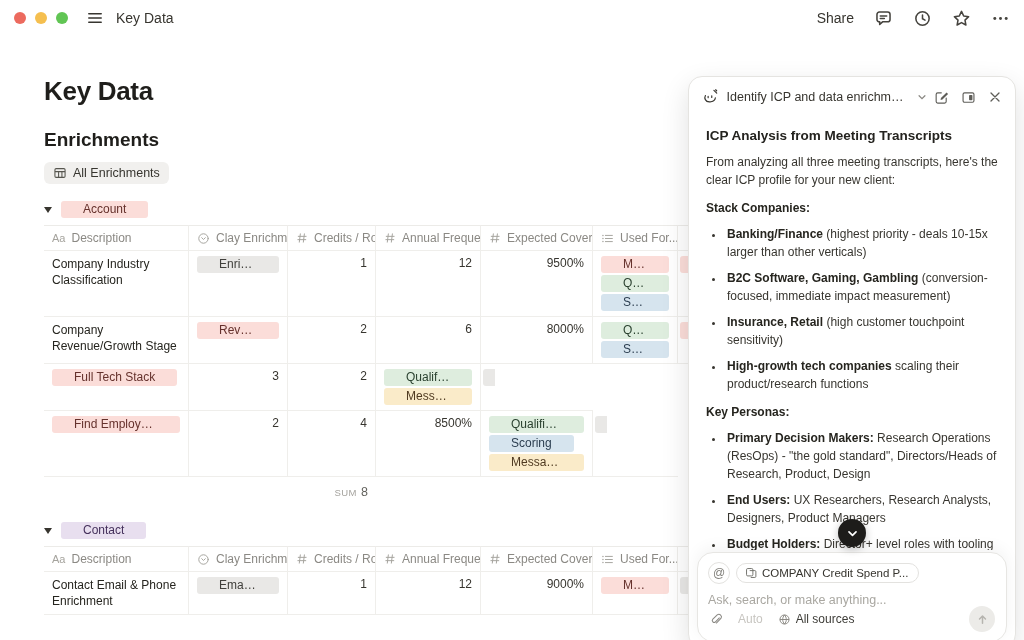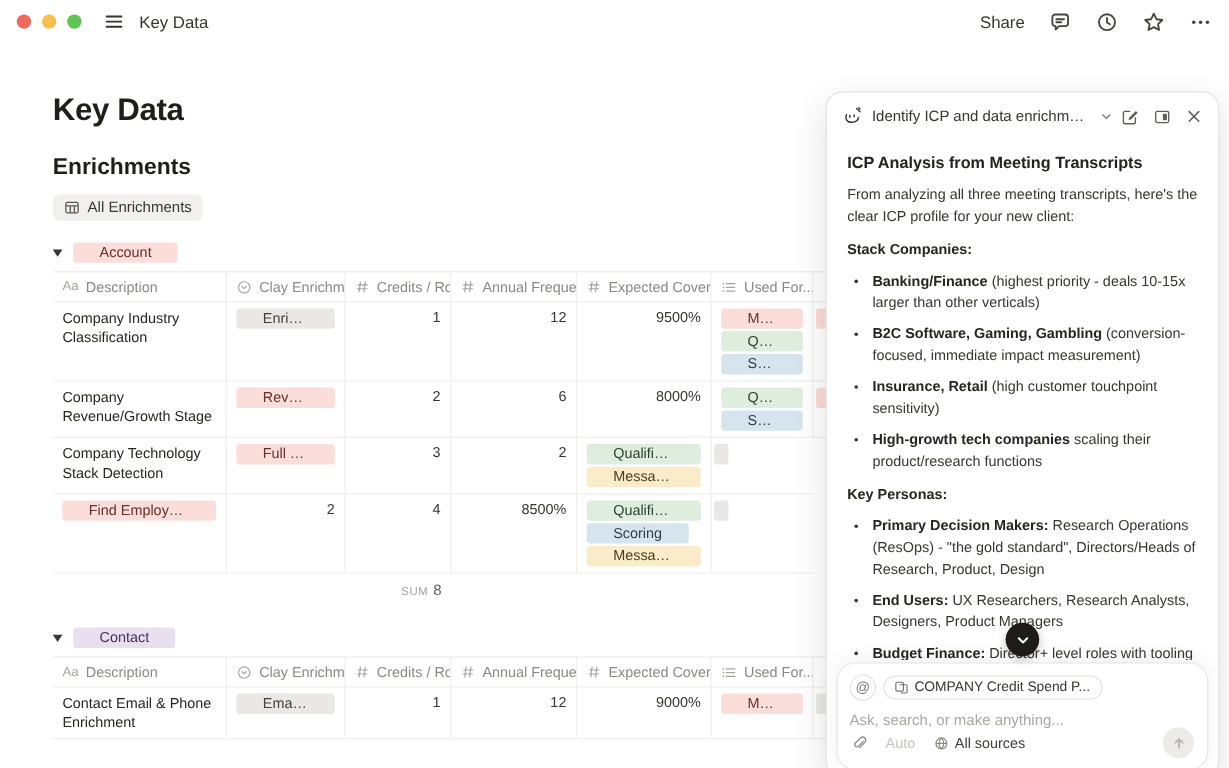--- a/index.html
+++ b/index.html
@@ -217,21 +217,20 @@
             <div class="cell num">8000%</div>
             <div class="cell">
               <div class="tagstack">
                 <span class="tag" style="background: rgb(222, 237, 222); color: rgb(42, 65, 47);">Qualification</span>
                 <span class="tag" style="background: rgb(214, 228, 238); color: rgb(44, 62, 80);">Scoring</span>
               </div>
             </div>
             <div class="cell sliver"><span class="sliver-frag" style="display: inline-block; background: rgb(251, 221, 217);"></span></div>
           </div>
           <div class="trow">
-            <div class="cell desc">Company Technology Stack Detection</div>
             <div class="cell"><span class="tag" style="background: rgb(251, 221, 217); color: rgb(101, 49, 44);">Full Tech Stack</span></div>
             <div class="cell num">3</div>
             <div class="cell num">2</div>
             <div class="cell">
               <div class="tagstack">
                 <span class="tag" style="background: rgb(222, 237, 222); color: rgb(42, 65, 47);">Qualification</span>
                 <span class="tag" style="background: rgb(250, 235, 201); color: rgb(79, 58, 33);">Messaging</span>
               </div>
             </div>
             <div class="cell sliver"><span class="sliver-frag" style="display: inline-block; background: rgb(233, 232, 230);"></span></div>
@@ -371,21 +370,21 @@
           <ul>
             <li><b>Banking/Finance</b> (highest priority - deals 10-15x larger than other verticals)</li>
             <li><b>B2C Software, Gaming, Gambling</b> (conversion-focused, immediate impact measurement)</li>
             <li><b>Insurance, Retail</b> (high customer touchpoint sensitivity)</li>
             <li><b>High-growth tech companies</b> scaling their product/research functions</li>
           </ul>
           <p class="blabel">Key Personas:</p>
           <ul>
             <li><b>Primary Decision Makers:</b> Research Operations (ResOps) - "the gold standard", Directors/Heads of Research, Product, Design</li>
             <li><b>End Users:</b> UX Researchers, Research Analysts, Designers, Product Managers</li>
-            <li><b>Budget Finance:</b> Director+ level roles with tooling authority</li>
+            <li><b>Budget Holders:</b> Director+ level roles with tooling authority</li>
           </ul>
         </div>
     </div>
 
     <div class="scroll-btn">
       <svg width="13" height="13" viewBox="0 0 14 14" fill="none" stroke="#fff" stroke-width="1.8" stroke-linecap="round" stroke-linejoin="round">
           <path d="M3.2 5.2L7 9l3.8-3.8"></path>
         </svg>
     </div>
 

